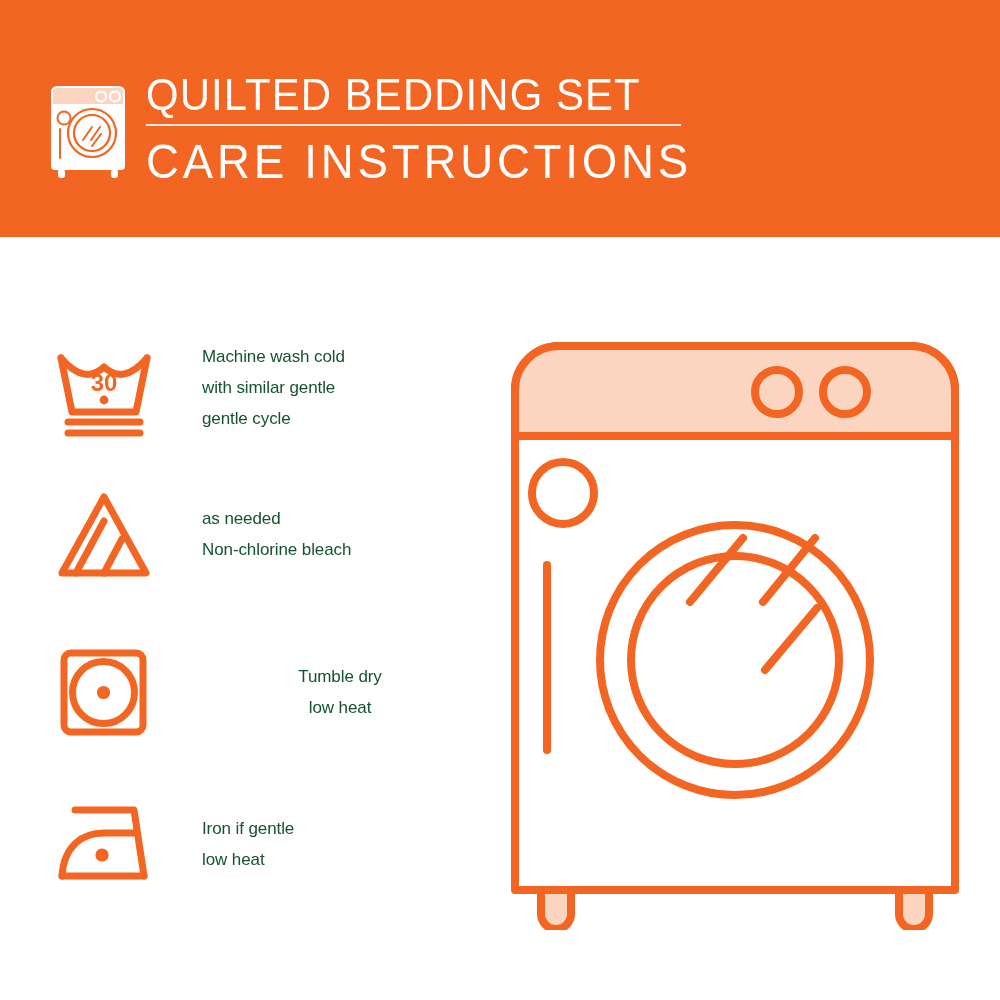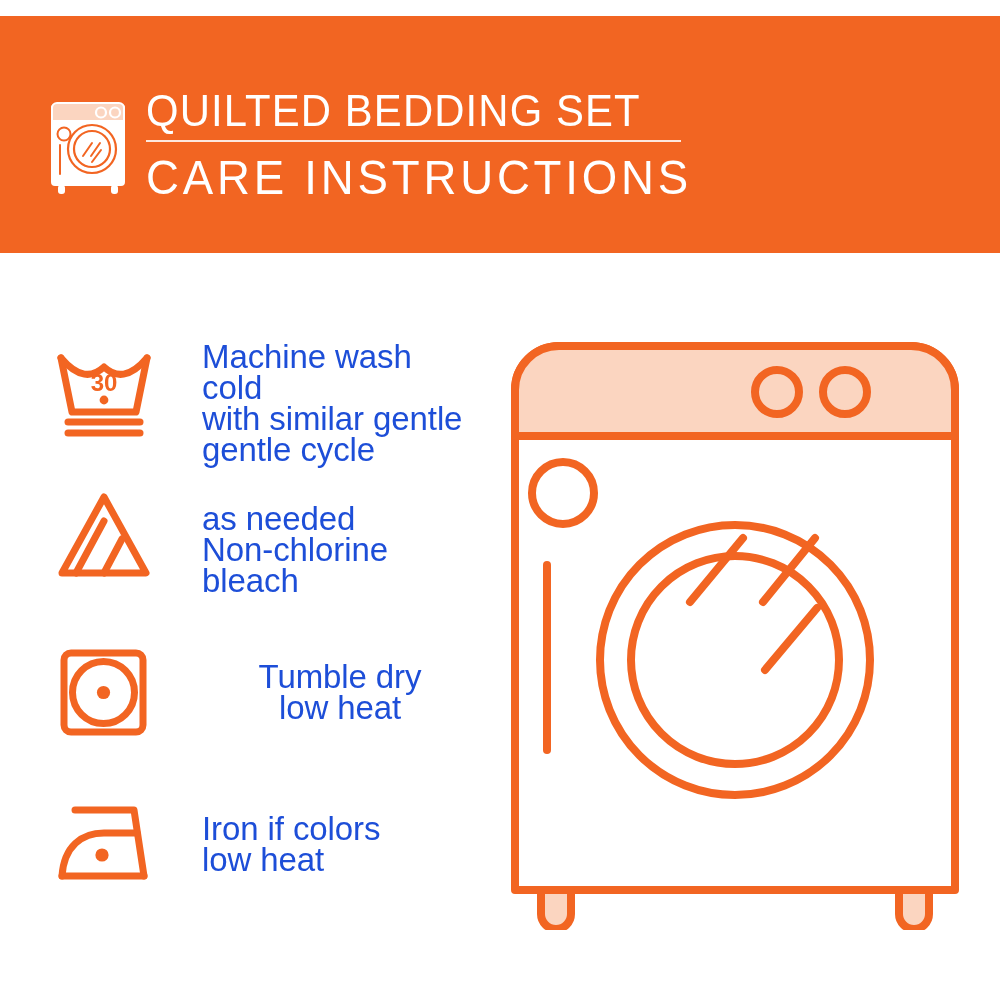--- a/index.html
+++ b/index.html
@@ -16,21 +16,21 @@
     width: 1000px;
     height: 1000px;
     background: #ffffff;
     overflow: hidden;
   }
 
   
   .header-band {
     position: absolute;
     left: 0;
-    top: 16px;
+    top: 0;
     width: 1000px;
     height: 237px;
     background: #F26522;
     display: flex;
     align-items: center;
   }
   .header-logo {
     position: absolute;
     left: 45px;
     top: 72px;
@@ -94,22 +94,22 @@
   .care-symbol {
     width: 112px;
     height: 100px;
     flex: 0 0 112px;
     display: flex;
     align-items: center;
     justify-content: center;
   }
   .care-text {
     flex: 1 1 auto;
-    color: #1d4ed8;
-    font-size: 33px;
+    color: #14532d;
+    font-size: 17px;
     line-height: 31px;
     font-weight: 500;
     letter-spacing: -0.1px;
     padding-left: 42px;
     padding-top: 2px;
   }
   .care-item-0 .care-text { padding-top: 1px; }
   .care-item-1 .care-text { padding-top: 18px; }
   .care-item-2 .care-text { padding-top: 19px; }
   .care-item-3 .care-text { padding-top: 20px; }
@@ -223,21 +223,21 @@
         <svg viewBox="0 0 112 100" width="112" height="100" aria-hidden="true">
           <g fill="none" stroke="#F26522" stroke-width="7" stroke-linecap="round" stroke-linejoin="round">
             <path d="M27 17 L86 17 L96 83"></path>
             <path d="M14 83 C16 53 34 40 56 40 L89 40"></path>
             <line x1="14" y1="83" x2="96" y2="83"></line>
           </g>
           <circle cx="54" cy="62" r="6.6" fill="#F26522"></circle>
         </svg>
       </span>
       <div class="care-text">
-        <span class="line">Iron if colors</span>
+        <span class="line">Iron if gentle</span>
         <span class="line">low heat</span>
       </div>
     </div>
 
   </div>
 
   <div class="washer-illustration" style="left:495px;">
     <svg viewBox="0 0 480 600" width="480" height="600" aria-hidden="true">
 
       <path d="M20 60 a44 44 0 0 1 44 -44 h352 a44 44 0 0 1 44 44 v500 h-440 z" fill="#FFFFFF" stroke="#F26522" stroke-width="8" stroke-linejoin="round"></path>

